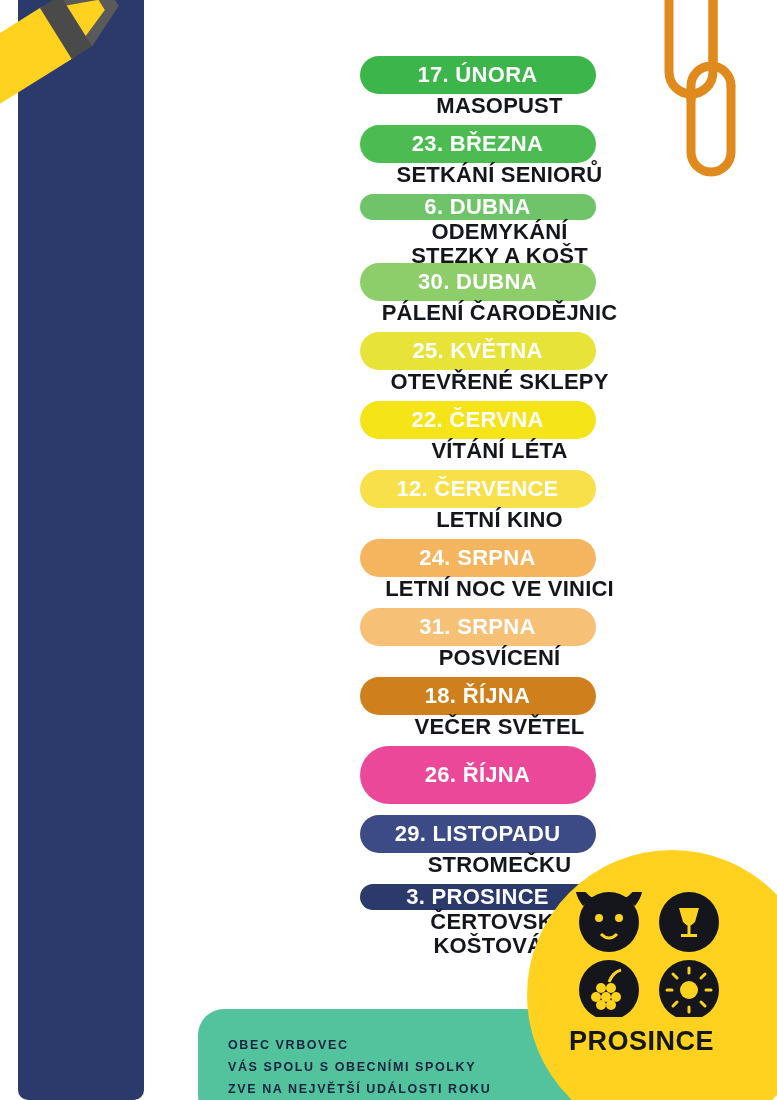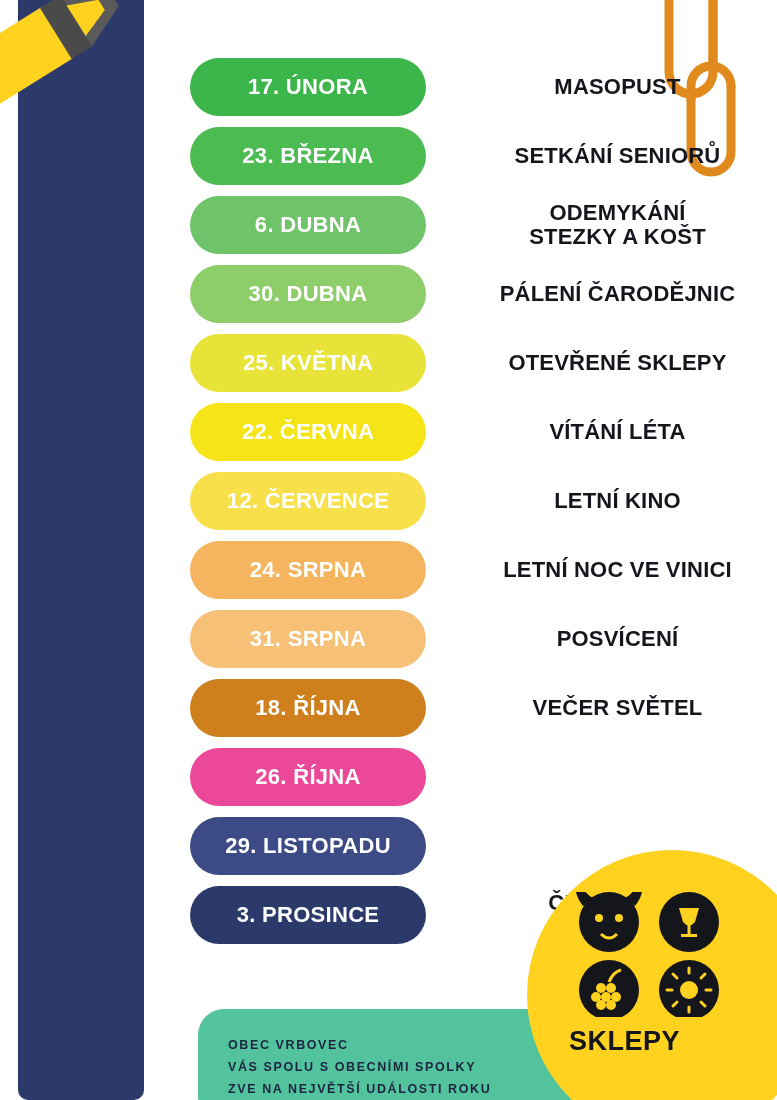--- a/index.html
+++ b/index.html
@@ -86,20 +86,21 @@
     left: 190px;
     top: 56px;
     width: 575px;
     z-index: 4;
   }
   .row {
     display: flex;
     align-items: center;
     height: 62px;
     margin-bottom: 7px;
+    flex-direction: column;
   }
   .pill {
     width: 236px;
     min-width: 236px;
     height: 58px;
     border-radius: 29px;
     display: flex;
     align-items: center;
     justify-content: center;
     font-size: 22px;
@@ -276,20 +277,21 @@
     </div>
   </div>
 
   <div class="row">
     <div class="pill" style="background:#ec4899;color:#ffffff">26. ŘÍJNA</div>
   </div>
 
   <div class="row">
     <div class="pill" style="background:#3c4a86;color:#ffffff">29. LISTOPADU</div>
     <div class="event">
+      <span>STROMEČKU</span>
     </div>
   </div>
 
   <div class="row">
     <div class="pill" style="background:#2b3a6b;color:#ffffff">3. PROSINCE</div>
     <div class="event">
       <span>ČERTOVSKÉ</span>
       <span>KOŠTOVÁNÍ</span>
     </div>
   </div>
@@ -345,14 +347,14 @@
           <line x1="-17" y1="0" x2="-22" y2="0"></line>
           <line x1="17" y1="0" x2="22" y2="0"></line>
           <line x1="-12" y1="-12" x2="-16" y2="-16"></line>
           <line x1="12" y1="-12" x2="16" y2="-16"></line>
           <line x1="-12" y1="12" x2="-16" y2="16"></line>
           <line x1="12" y1="12" x2="16" y2="16"></line>
         </g>
       </g>
     </svg>
   </div>
-  <div class="logo-name">SKLEPY</div>
+  <div class="logo-name">PROSINCE</div>
 </div>
 
 </body></html>

